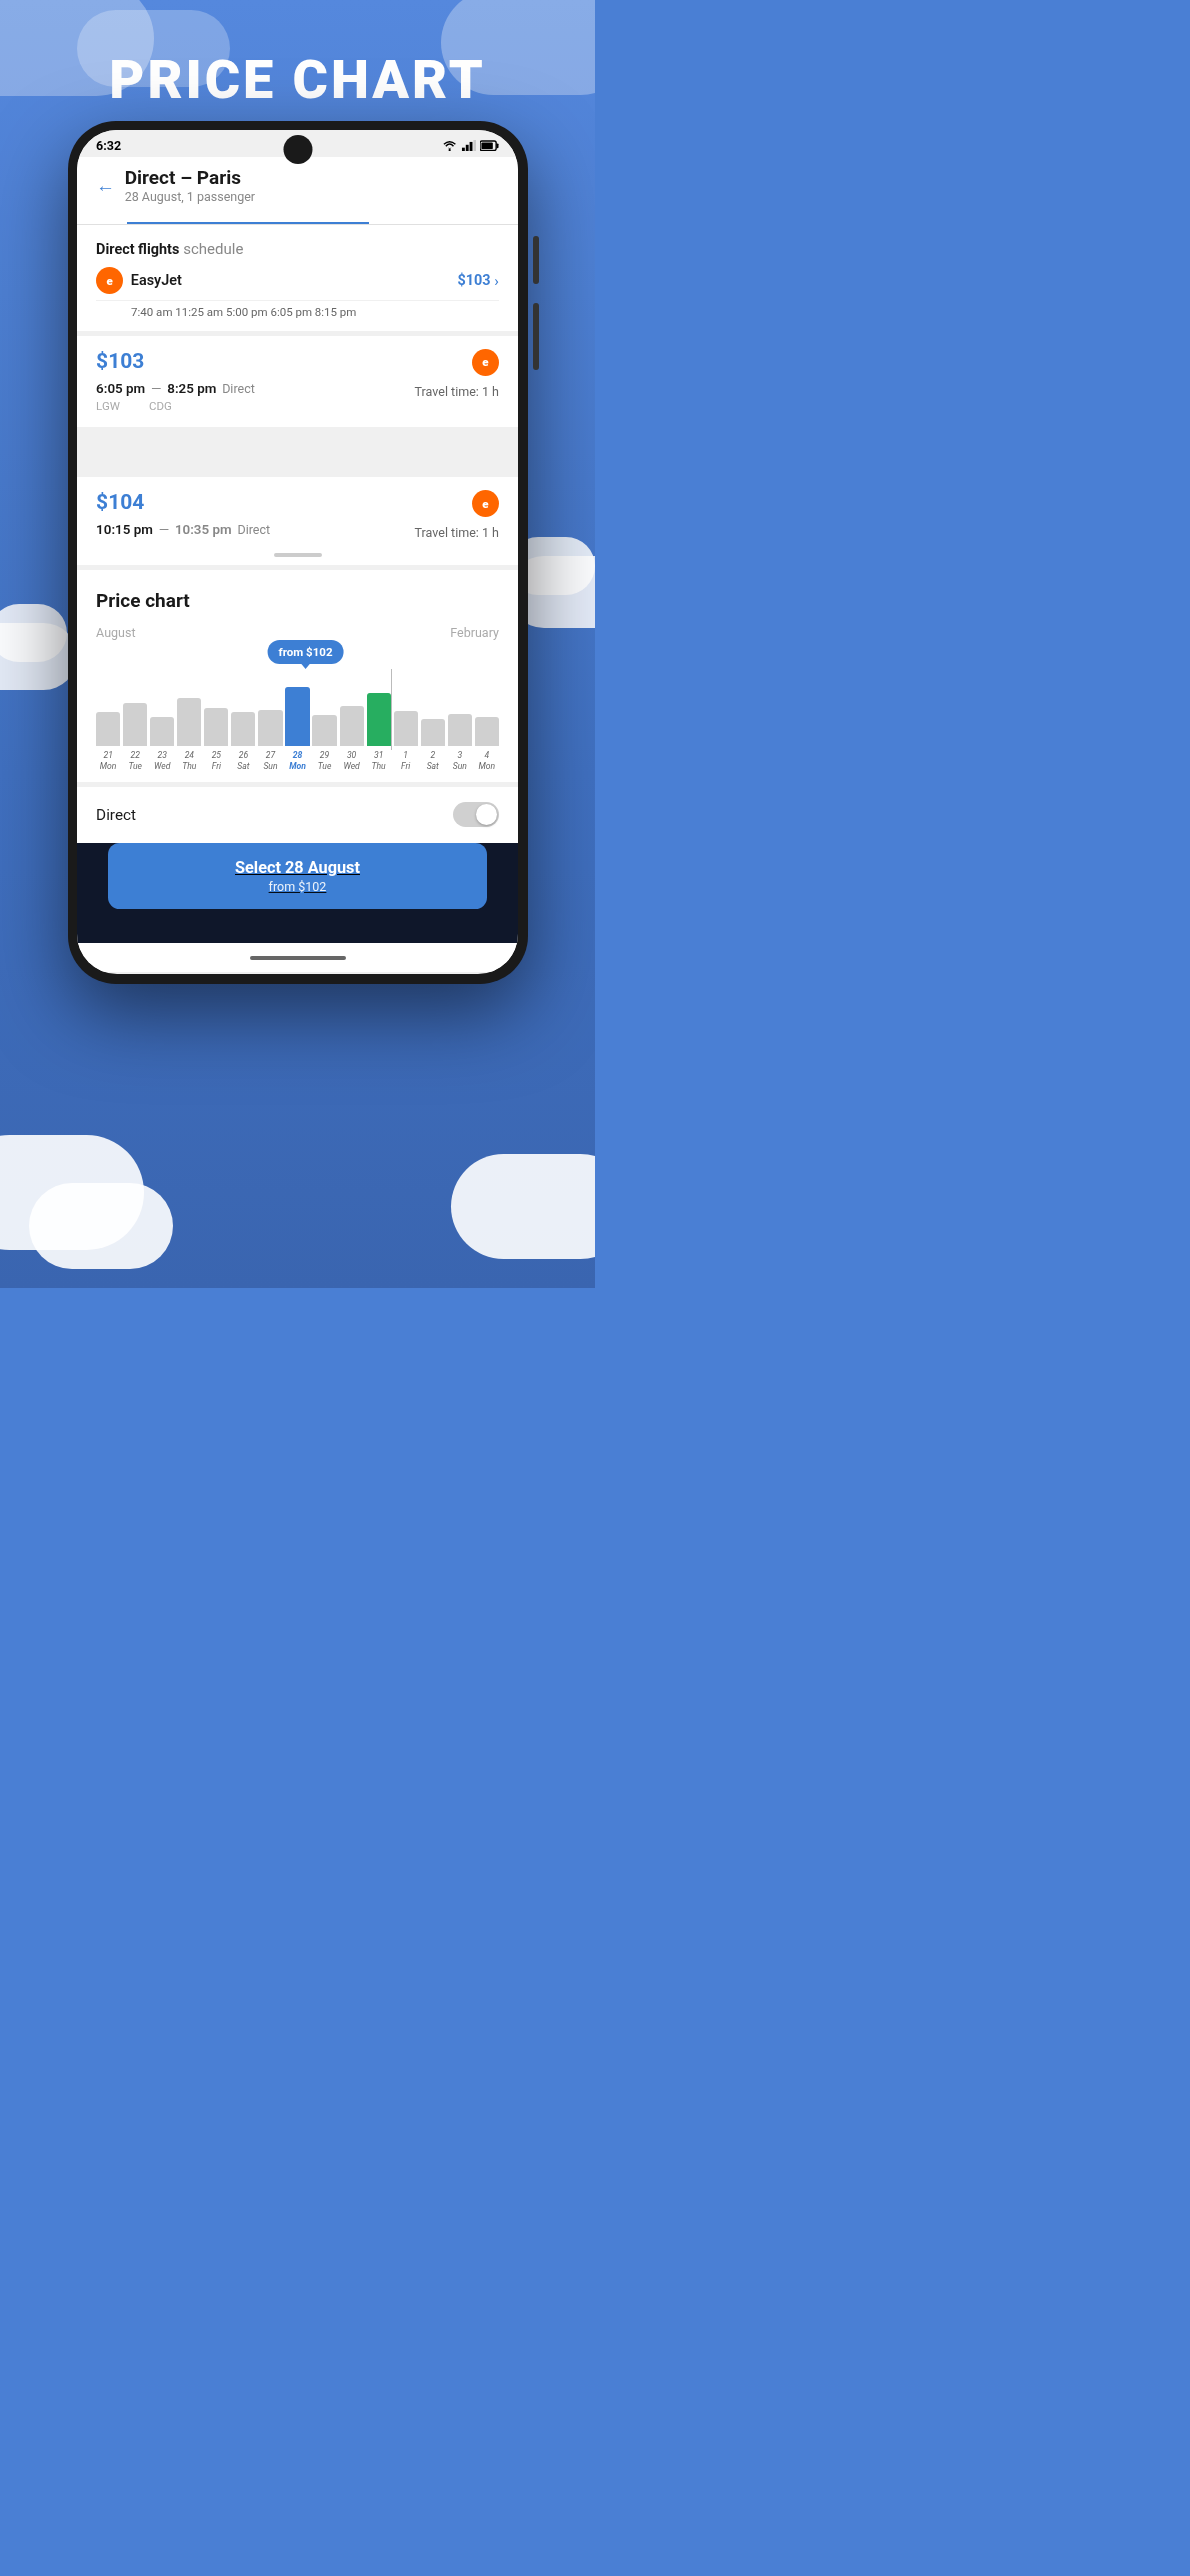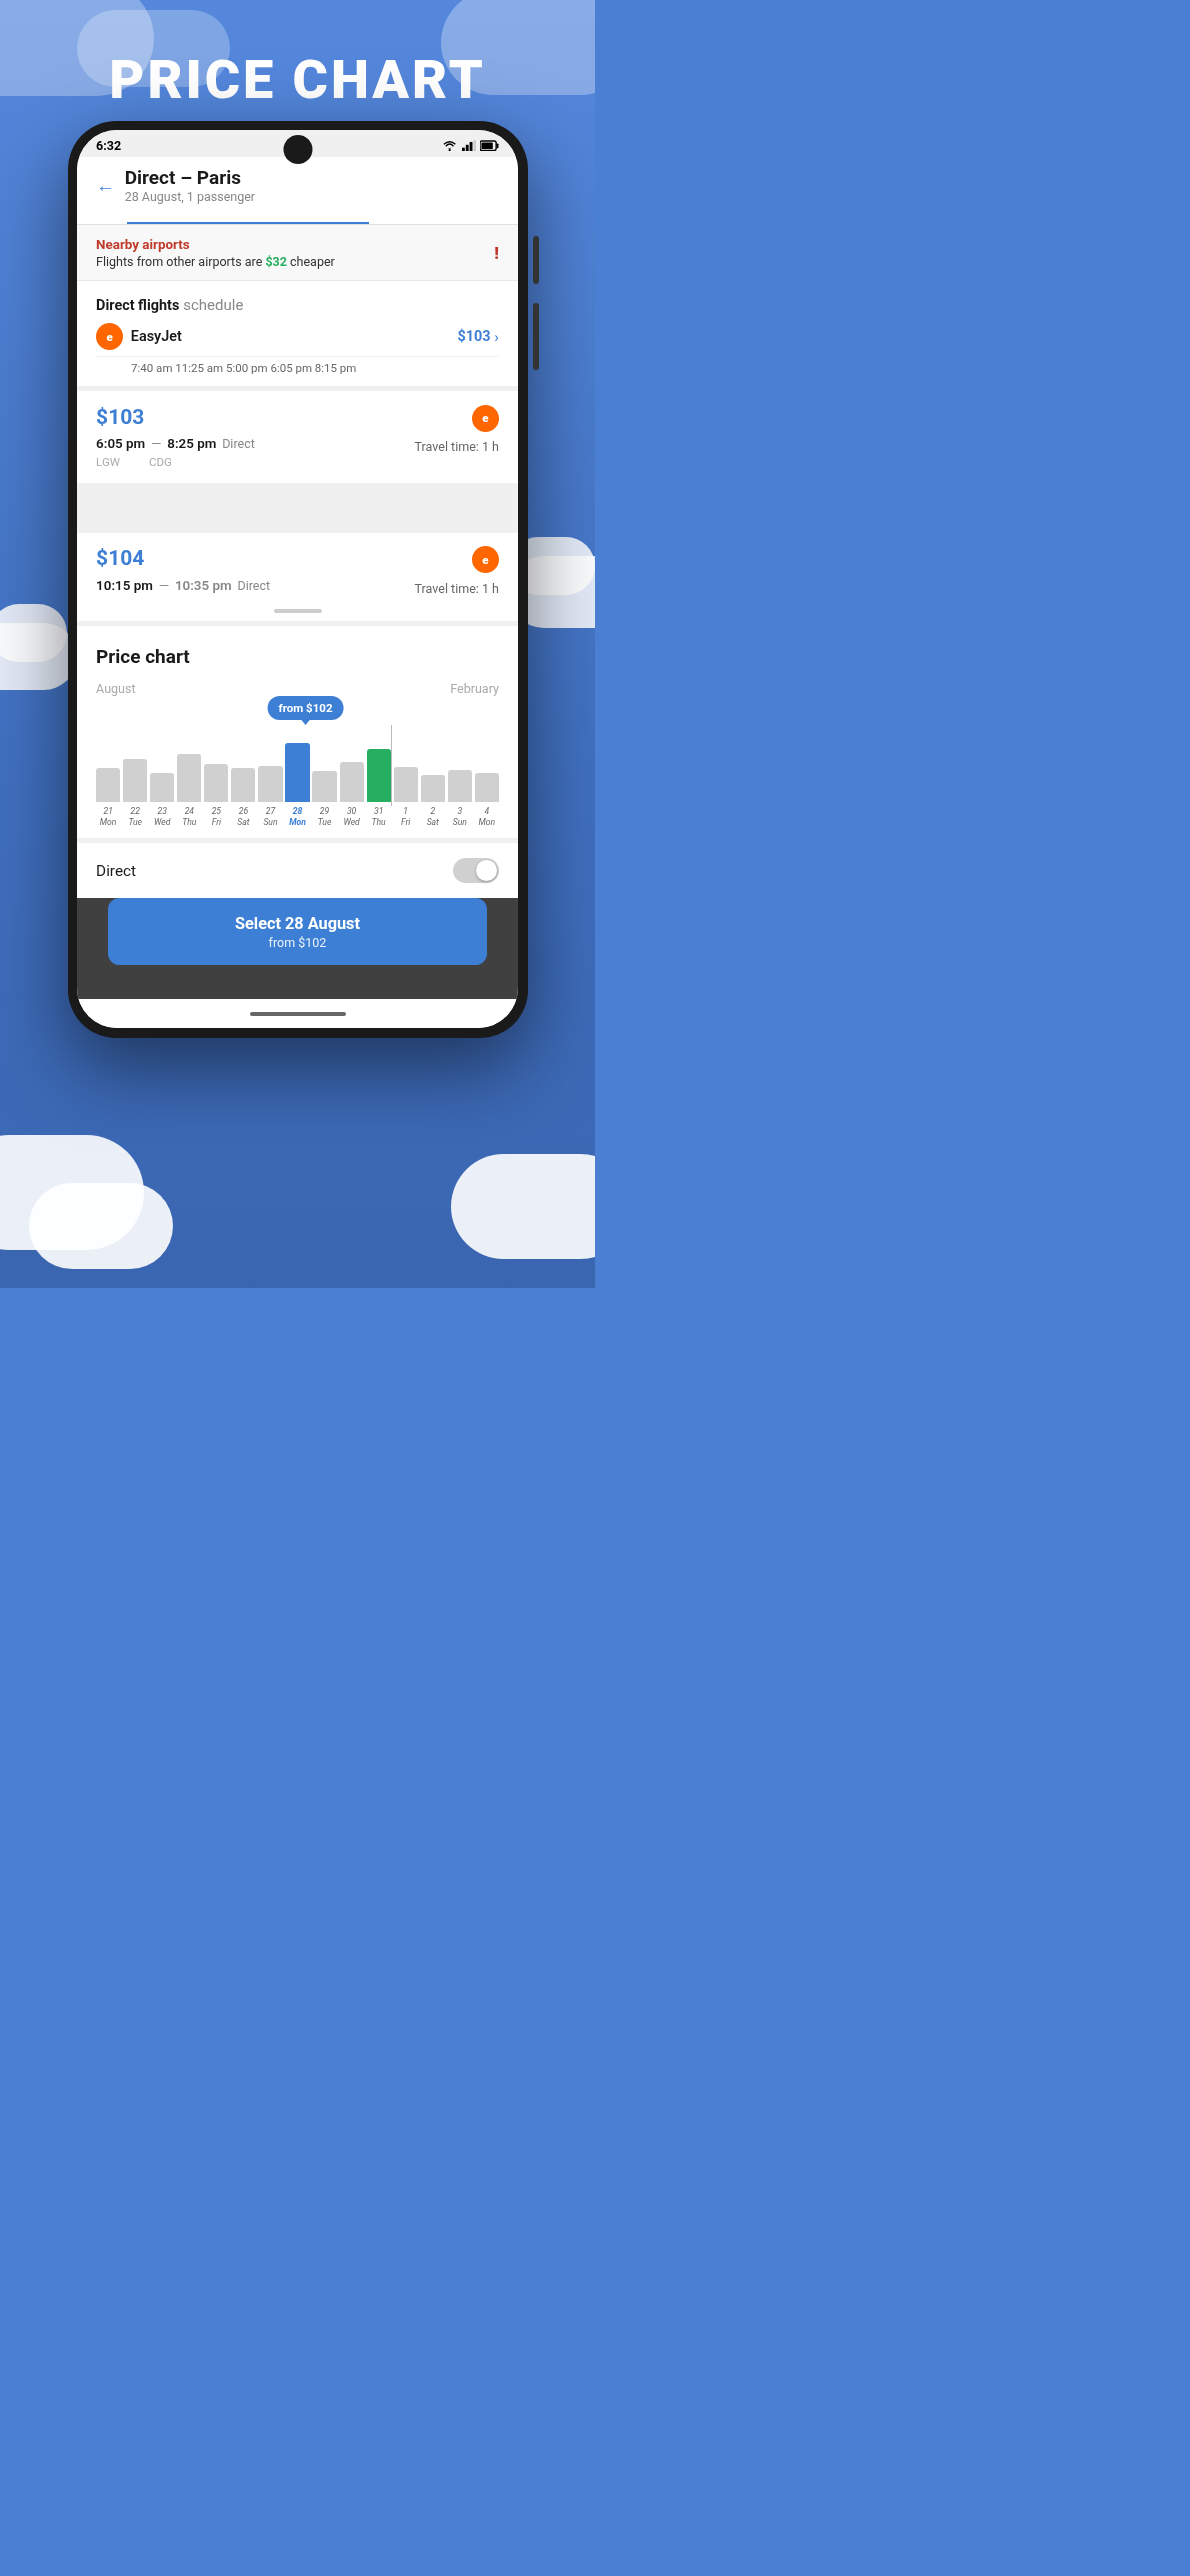--- a/index.html
+++ b/index.html
@@ -486,31 +486,20 @@
           <div class="header-nav">
             <span class="back-btn">←</span>
             <div>
               <div class="header-title">Direct – Paris</div>
               <div class="header-subtitle">28 August, 1 passenger</div>
             </div>
           </div>
           <div class="header-underline"></div>
         </div>
 
-        <div class="nearby-banner">
-          <div>
-            <div class="nearby-title">Nearby airports</div>
-            <div class="nearby-text">
-              <span>Flights from other airports are</span>
-              <span class="nearby-price">$32</span>
-              <span>cheaper</span>
-            </div>
-          </div>
-          <span class="nearby-icon">!</span>
-        </div>
 
         <div class="flights-section">
           <div>
             <span class="section-title">Direct flights</span>
             <span class="section-subtitle" style="font-size:15px;margin-top:28px;">schedule</span>
           </div>
           <div class="airline-row">
             <div class="airline-left">
               <div class="airline-logo">
                 <span>e</span>
@@ -656,21 +645,21 @@
           </div>
         </div>
 
         <div class="direct-row">
           <span class="direct-label">Direct</span>
           <div class="toggle">
             <div class="toggle-knob"></div>
           </div>
         </div>
 
-        <div style="padding:0 15.3px 15.3px;background:#404040;">
+        <div style="padding:0 15.3px 15.3px;background:#0f172a;text-decoration:underline;">
           <div class="select-btn">
             <div class="select-btn-title">Select 28 August</div>
             <div class="select-btn-sub">from $102</div>
           </div>
         </div>
 
         <div class="home-indicator">
           <div class="home-bar"></div>
         </div>
 

